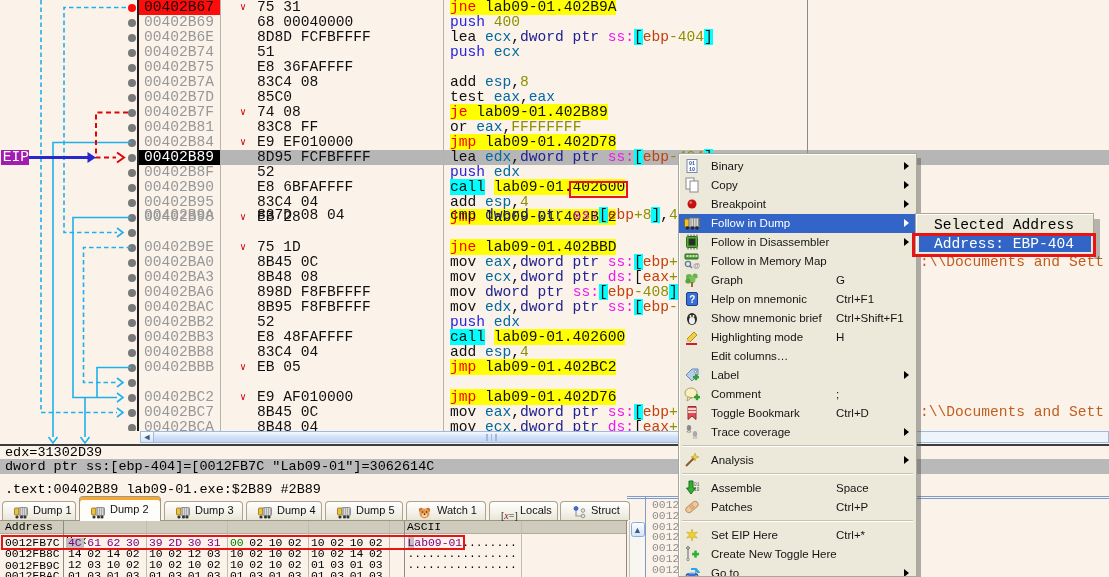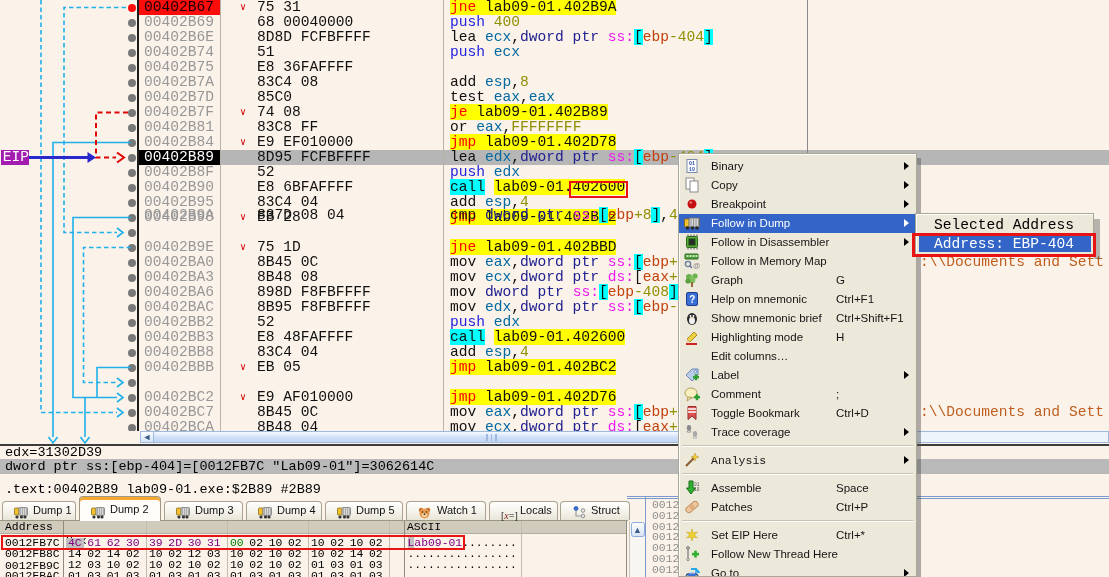--- a/index.html
+++ b/index.html
@@ -460,21 +460,21 @@
           <circle cx="6.6" cy="7.8" r="0.7" fill="#8a8a8a"></circle>
           <ellipse cx="11" cy="10" rx="2.2" ry="3" fill="#aaaaaa"></ellipse>
           <circle cx="9.4" cy="13.8" r="0.7" fill="#aaaaaa"></circle>
           <circle cx="11" cy="14.3" r="0.7" fill="#aaaaaa"></circle>
           <circle cx="12.6" cy="13.8" r="0.7" fill="#aaaaaa"></circle>
         </svg></span>
       <span class="mi-txt">Trace coverage</span>
       <span class="mi-ar" style="border-left-color:#000"></span>
     </div>
     <div class="sep" style="top:290.5px"></div>
-    <div class="menuitem" style="top:296.5px;font-family:Liberation Mono, monospace;">
+    <div class="menuitem" style="top:296.5px;">
       <span class="mi-ic"><svg width="16" height="16" viewBox="0 0 16 16">
           <path d="M2 14 L10 6" stroke="#8a5a2a" stroke-width="2"></path>
           <path d="M11 1 L12 4 L15 5 L12 6 L11 9 L10 6 L7 5 L10 4 Z" fill="#f0d040" stroke="#c0a020" stroke-width="0.6"></path>
         </svg></span>
       <span class="mi-txt">Analysis</span>
       <span class="mi-ar" style="border-left-color:#000"></span>
     </div>
     <div class="sep" style="top:318.5px"></div>
     <div class="menuitem" style="top:324.5px;">
       <span class="mi-ic"><svg width="16" height="16" viewBox="0 0 16 16">
@@ -508,21 +508,21 @@
       <span class="mi-sc">Ctrl+*</span>
     </div>
     <div class="menuitem" style="top:390.5px;">
       <span class="mi-ic"><svg width="16" height="16" viewBox="0 0 16 16">
           <path d="M4 2 V13" stroke="#8a8a8a" stroke-width="1.4"></path>
           <circle cx="4" cy="2" r="1.4" fill="#c8c8c8" stroke="#777"></circle>
           <circle cx="4" cy="13.5" r="1.2" fill="none" stroke="#8a8a8a"></circle>
           <rect x="8" y="6.8" width="7" height="2.6" fill="#30b030"></rect>
           <rect x="10.2" y="4.6" width="2.6" height="7" fill="#30b030"></rect>
         </svg></span>
-      <span class="mi-txt">Follow New Thread Here</span>
+      <span class="mi-txt">Create New Toggle Here</span>
     </div>
     <div class="menuitem" style="top:409.5px;">
       <span class="mi-ic"><svg width="16" height="16" viewBox="0 0 16 16">
           <path d="M7 4 H12 L14.5 7 H13" stroke="#28a8e8" stroke-width="2" fill="none"></path>
           <path d="M11.5 3 L15 6.5 L11 8 Z" fill="#28a8e8"></path>
           <path d="M2 11 Q2 8.5 5 8.5 H11 Q14 8.5 14 11 V13 H2 Z" fill="#3a6fd8" stroke="#1d3d8a"></path>
           <path d="M4.5 8.8 Q5 7 7 7 H9 Q11 7 11.5 8.8 Z" fill="#a8c8f0"></path>
           <circle cx="4.5" cy="13" r="1.5" fill="#222"></circle>
           <circle cx="11.5" cy="13" r="1.5" fill="#222"></circle>
           <rect x="2.5" y="10.5" width="2" height="1.2" fill="#f0e040"></rect>

